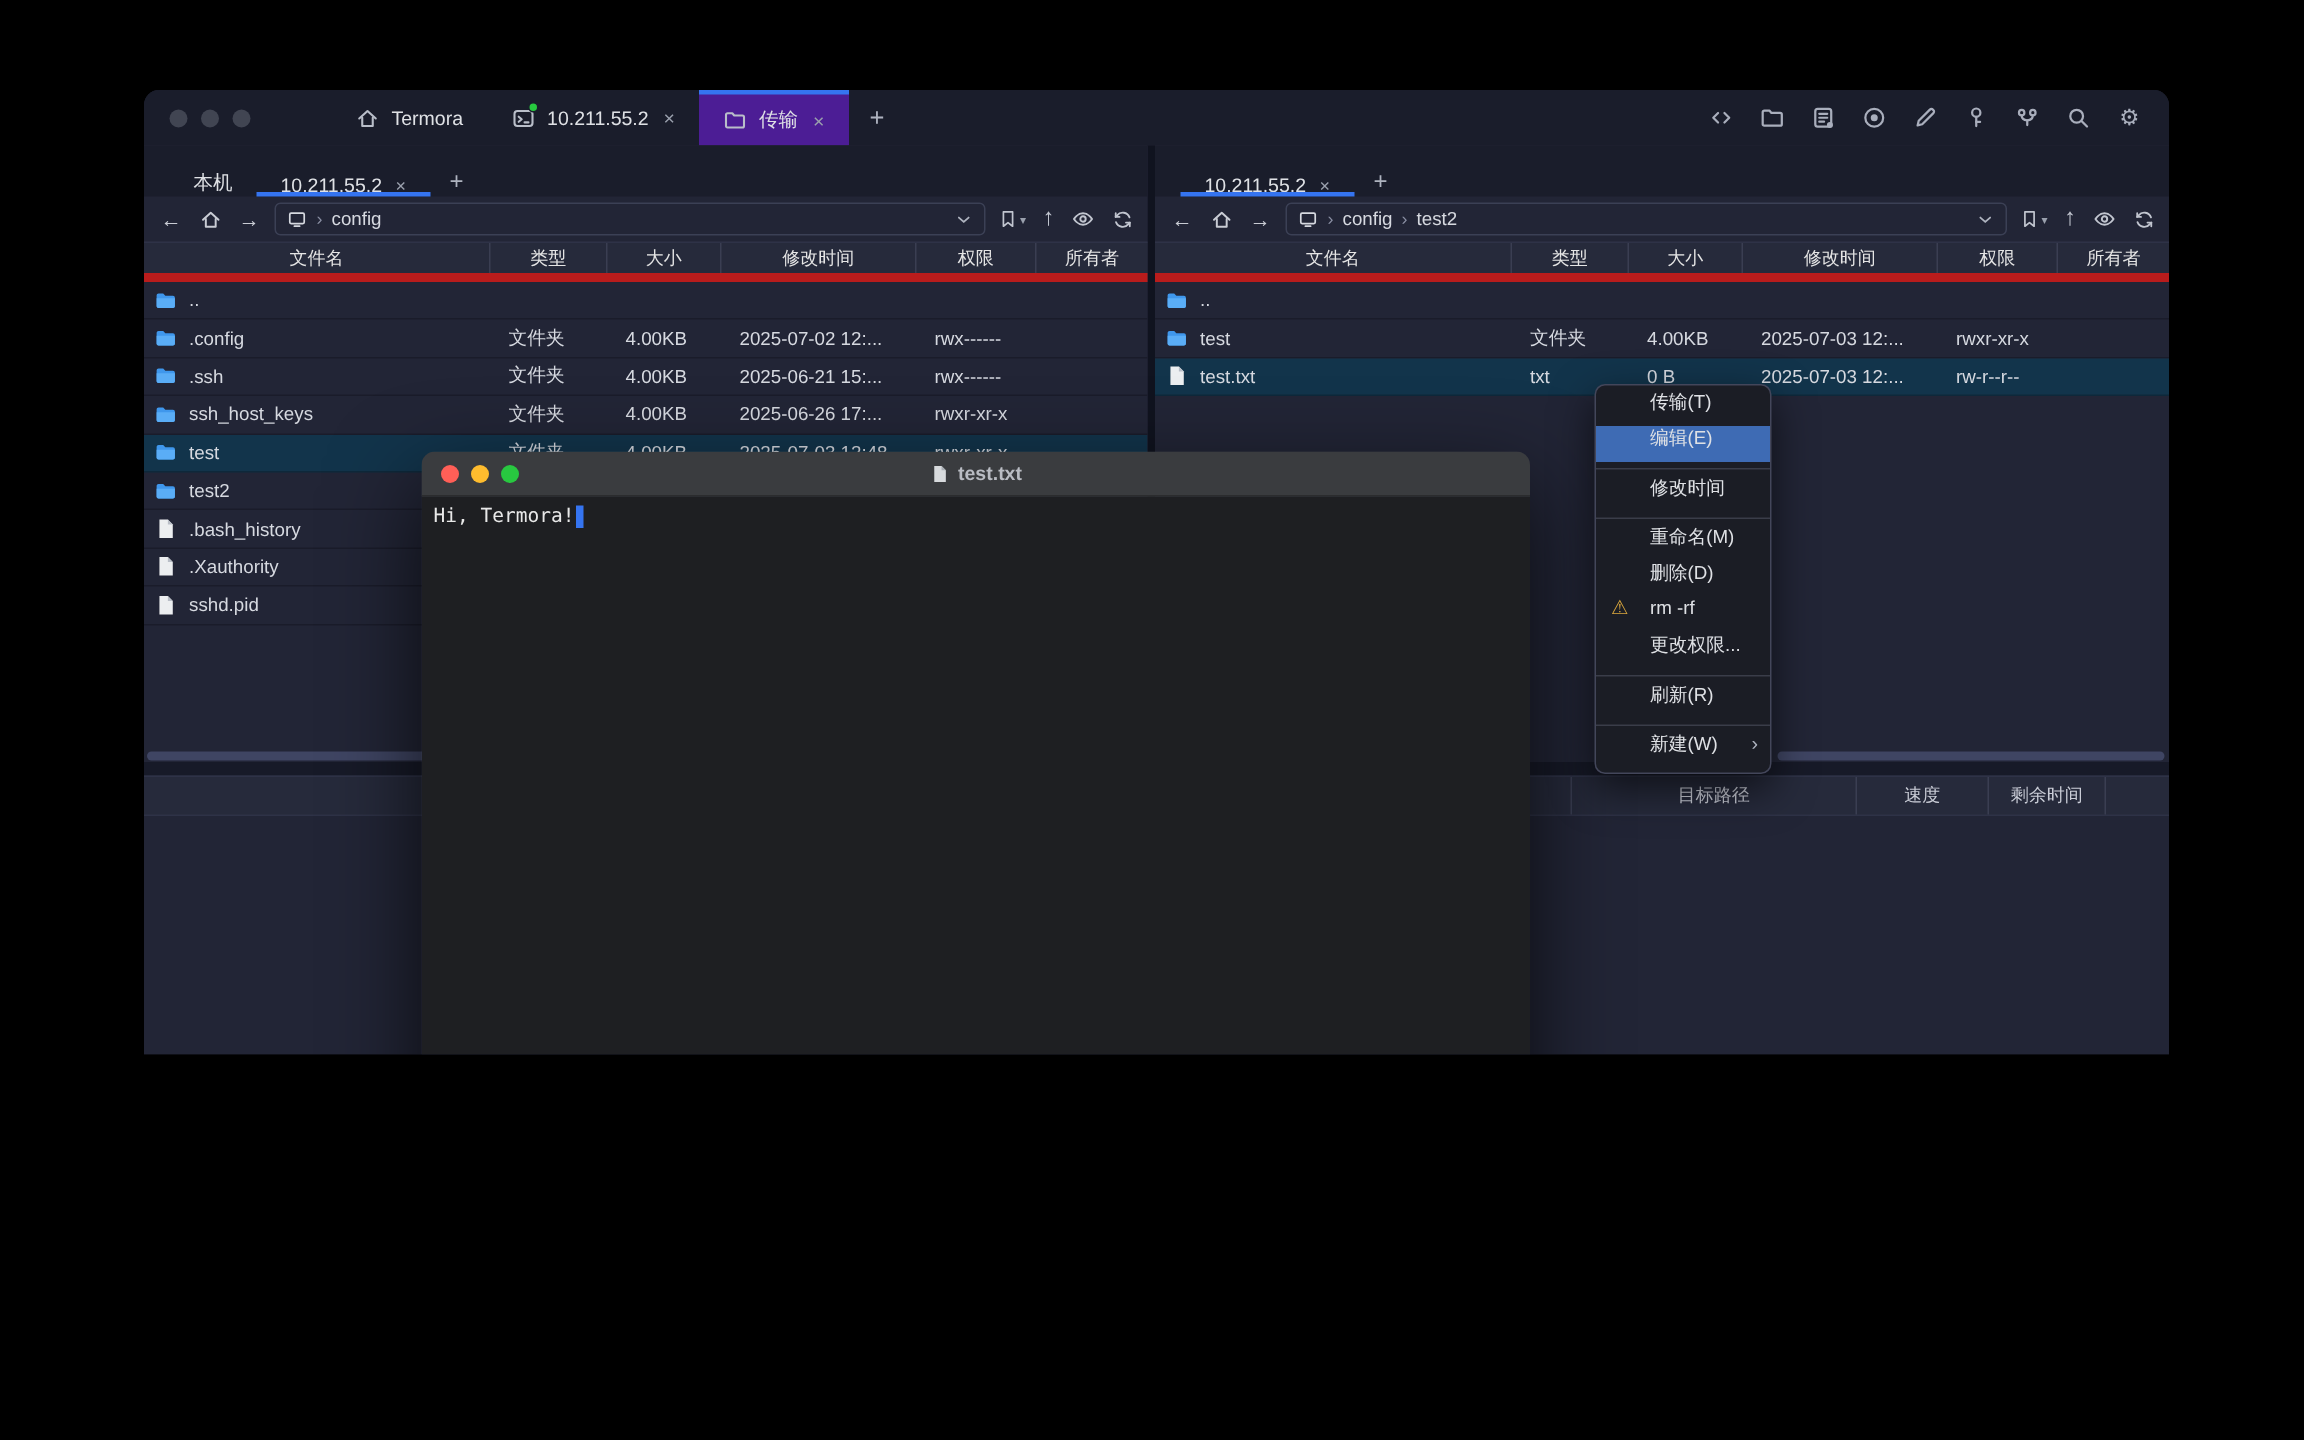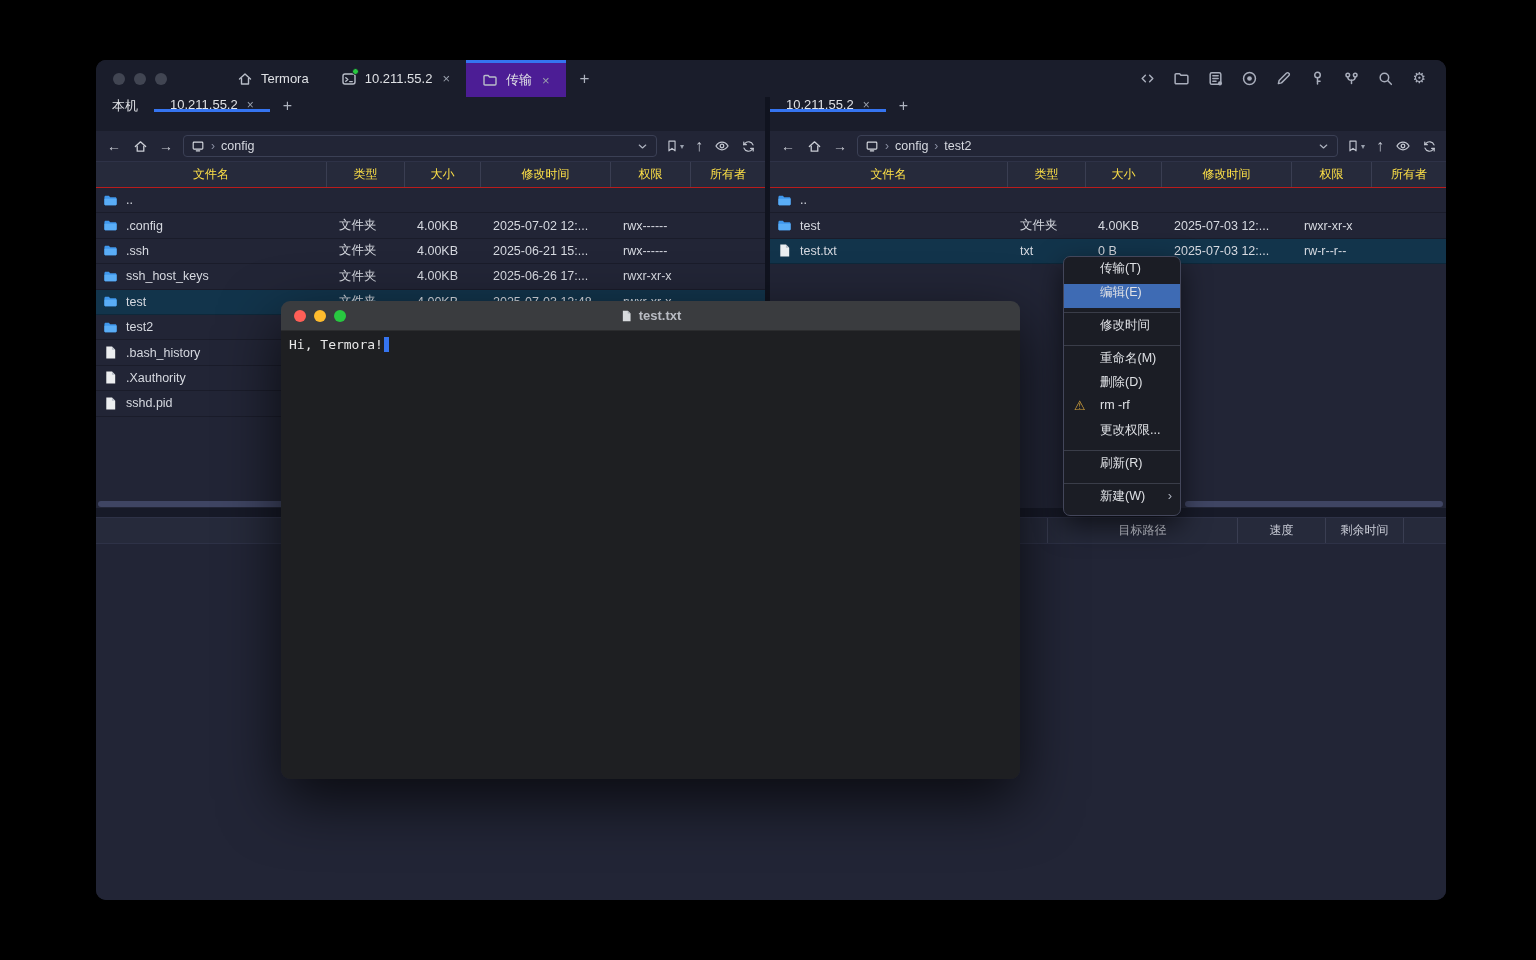--- a/index.html
+++ b/index.html
@@ -1,17 +1,17 @@
 <!DOCTYPE html>
 <html><head>
 <meta charset="utf-8">
 <style>
   html,body{margin:0;padding:0;background:#000;}
   *{box-sizing:border-box;}
-  #stage{position:relative;width:1536px;height:960px;background:#000;overflow:hidden;
+  #stage{position:relative;width:1536px;height:703px;background:#000;overflow:hidden;
          font-family:"Liberation Sans","DejaVu Sans",sans-serif;color:#d6d9e0;}
   svg{display:block;}
 
   
   #window{position:absolute;left:96px;top:60px;width:1350px;height:840px;border-radius:10px;
           background:#222536;overflow:hidden;box-shadow:0 30px 80px rgba(0,0,0,.75);}
 
   
   .titlebar{position:absolute;left:0;top:0;right:0;height:37px;background:#1a1d2b;display:flex;align-items:stretch;}
   .traffic{display:flex;align-items:center;gap:9px;padding:0 18px 0 17px;}
@@ -27,40 +27,40 @@
   .tb-actions .act{display:flex;align-items:center;justify-content:center;width:17px;height:17px;}
   .gear-glyph{font-size:15px;line-height:1;font-family:"DejaVu Sans",sans-serif;}
 
   
   .panels{position:absolute;left:0;top:37px;right:0;height:411px;display:flex;}
   .panel{background:#222536;display:flex;flex-direction:column;position:relative;}
   .panel.left{width:669px;}
   .panel-gap{width:5px;background:#10131f;}
   .panel.right{flex:1;}
 
-  .ptabs{height:34px;background:#1a1d2b;display:flex;align-items:flex-start;flex:none;}
+  .ptabs{height:34px;background:#1a1d2b;display:flex;align-items:flex-end;flex:none;padding-left:17px;}
   .ptab{display:flex;align-items:center;gap:7px;padding:0 16px;font-size:13px;color:#dfe1e5;position:relative;}
   .ptab.active::after{content:"";position:absolute;left:0;right:0;bottom:0;height:3px;background:#3574f0;}
   .ptab .tb-close{font-size:12px;}
   .ptab-plus{display:flex;align-items:center;padding:0 13px;font-size:16px;color:#aeb3bf;}
 
   .pathbar{height:30px;display:flex;align-items:center;gap:8px;padding:0 9px;flex:none;}
   .navbtn{color:#c9ccd4;font-size:14px;width:18px;text-align:center;}
   .navbtn svg{margin:0 auto;}
   .crumbbox{flex:1;height:22px;border:1px solid #3b4055;border-radius:4px;display:flex;align-items:center;
             gap:6px;padding:0 7px;font-size:12.5px;color:#d6d9e0;}
   .crumb-sep{color:#8a8fa3;font-size:12px;}
   .crumb-chev{margin-left:auto;color:#aeb3bf;}
   .pb-icons{display:flex;align-items:center;gap:11px;color:#c1c5cf;}
   .pb-icons .pbi{display:flex;align-items:center;}
   .bm-drop{font-size:8px;color:#9aa0ad;margin-left:1px;}
 
   
-  .thead{height:27px;background:#262a3b;border-top:1px solid #2e3247;border-bottom:1px solid #b91c1c;
-         display:flex;align-items:center;font-size:12px;color:#fde047;flex:none;}
+  .thead{height:27px;background:#262a3b;border-top:1px solid #2e3247;border-bottom:6px solid #b91c1c;
+         display:flex;align-items:center;font-size:12px;color:#e5e5e5;flex:none;}
   .th{display:flex;align-items:center;justify-content:center;height:100%;border-right:1px solid #3a3e52;}
   .th:last-child{border-right:none;}
   .c-name{flex:1;min-width:0;}
   .c-type{width:78px;flex:none;}
   .c-size{width:76px;flex:none;}
   .c-mtime{width:130px;flex:none;}
   .c-perm{width:80px;flex:none;}
   .c-owner{width:74px;flex:none;}
   .tbody{flex:1;position:relative;overflow:hidden;}
   .row{height:25.4px;display:flex;align-items:center;font-size:12.5px;color:#d6d9e0;border-bottom:1px solid rgba(0,0,0,.22);}

